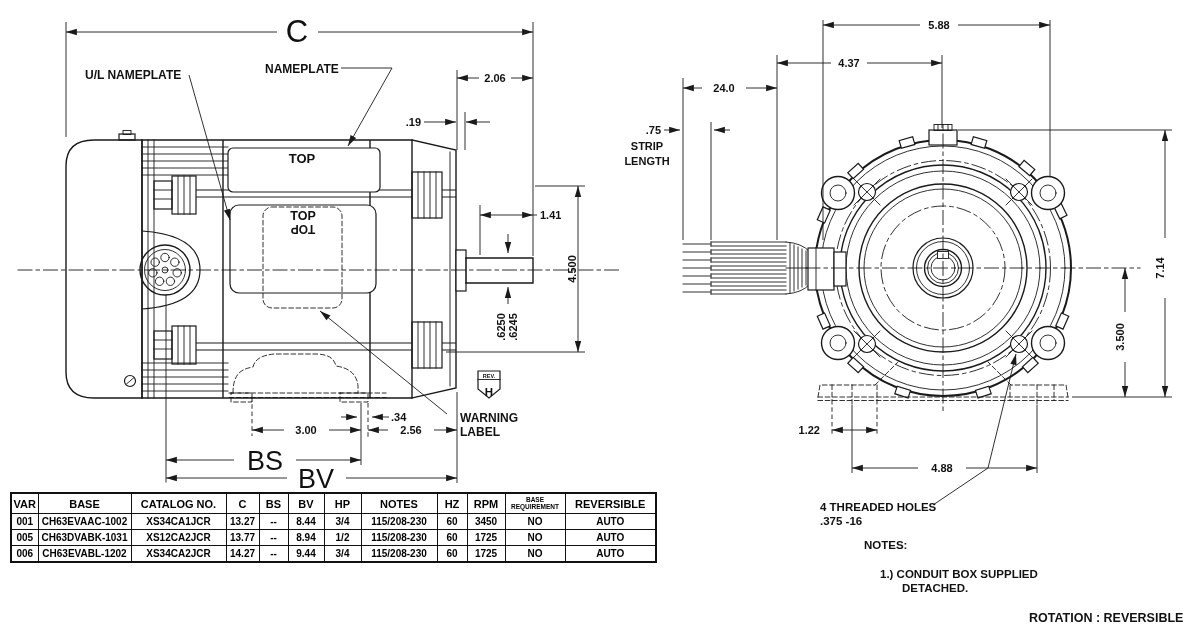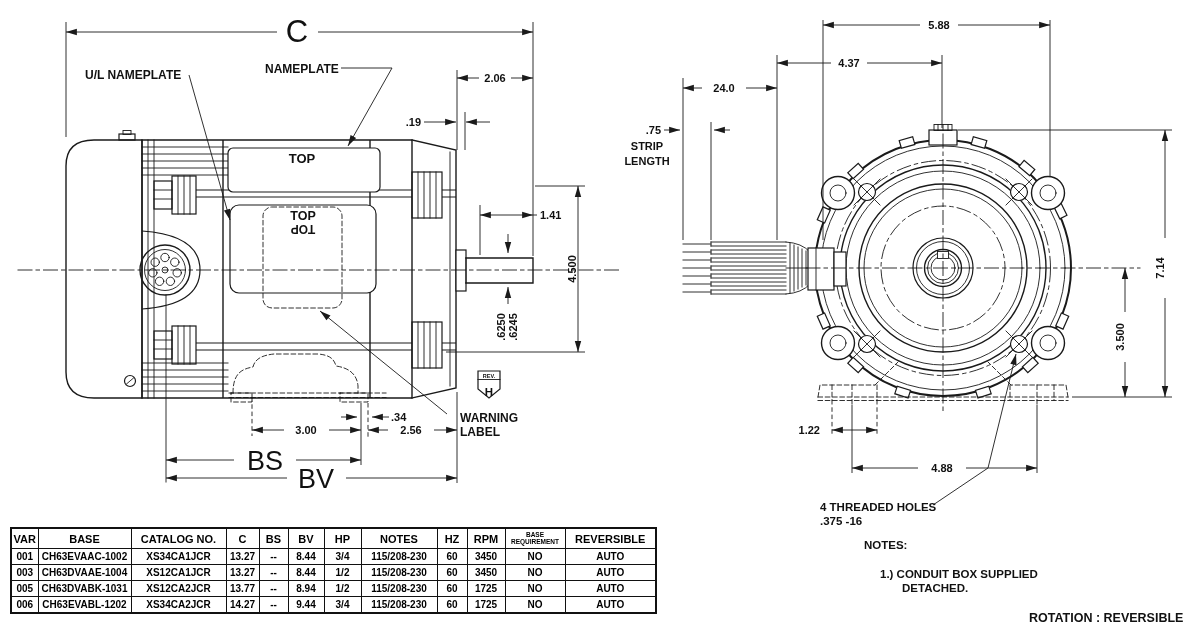--- a/index.html
+++ b/index.html
@@ -25,21 +25,21 @@
   .lab{font-size:12px;}
   .big{font-size:31px;font-weight:normal;}
   .big2{font-size:27px;font-weight:normal;}
   .tiny{font-size:5.5px;}
   .revh{font-size:11.5px;}
   .np{font-size:13px;}
   .nt{font-size:11.5px;}
   .rot{font-size:12.5px;}
 
   
-  #spec-wrap{position:absolute;left:10px;top:527px;}
+  #spec-wrap{position:absolute;left:10px;top:492px;}
   table.spec{border-collapse:collapse;table-layout:fixed;border:2px solid #111;}
   table.spec th,table.spec td{border:1px solid #111;padding:0;text-align:center;
       vertical-align:middle;overflow:hidden;white-space:nowrap;color:#000;}
   table.spec th{height:19px;font-size:11px;font-weight:bold;}
   table.spec td{height:15px;font-size:10px;font-weight:bold;}
   table.spec .th-small{font-size:6.5px;line-height:6.5px;}
   table.spec .th-small div{line-height:6.8px;}
   .c1{width:27px}.c2{width:93px}.c3{width:95px}.c4{width:33px}.c5{width:29px}.c6{width:36px}
   .c7{width:37px}.c8{width:76px}.c9{width:30px}.c10{width:38px}.c11{width:60px}.c12{width:91px}
 </style>
@@ -413,34 +413,20 @@
             <td>--</td>
             <td>8.44</td>
             <td>3/4</td>
             <td>115/208-230</td>
             <td>60</td>
             <td>3450</td>
             <td>NO</td>
             <td>AUTO</td>
           </tr>
           <tr>
-            <td>003</td>
-            <td>CH63DVAAE-1004</td>
-            <td>XS12CA1JCR</td>
-            <td>13.27</td>
-            <td>--</td>
-            <td>8.44</td>
-            <td>1/2</td>
-            <td>115/208-230</td>
-            <td>60</td>
-            <td>3450</td>
-            <td>NO</td>
-            <td>AUTO</td>
-          </tr>
-          <tr>
             <td>005</td>
             <td>CH63DVABK-1031</td>
             <td>XS12CA2JCR</td>
             <td>13.77</td>
             <td>--</td>
             <td>8.94</td>
             <td>1/2</td>
             <td>115/208-230</td>
             <td>60</td>
             <td>1725</td>

